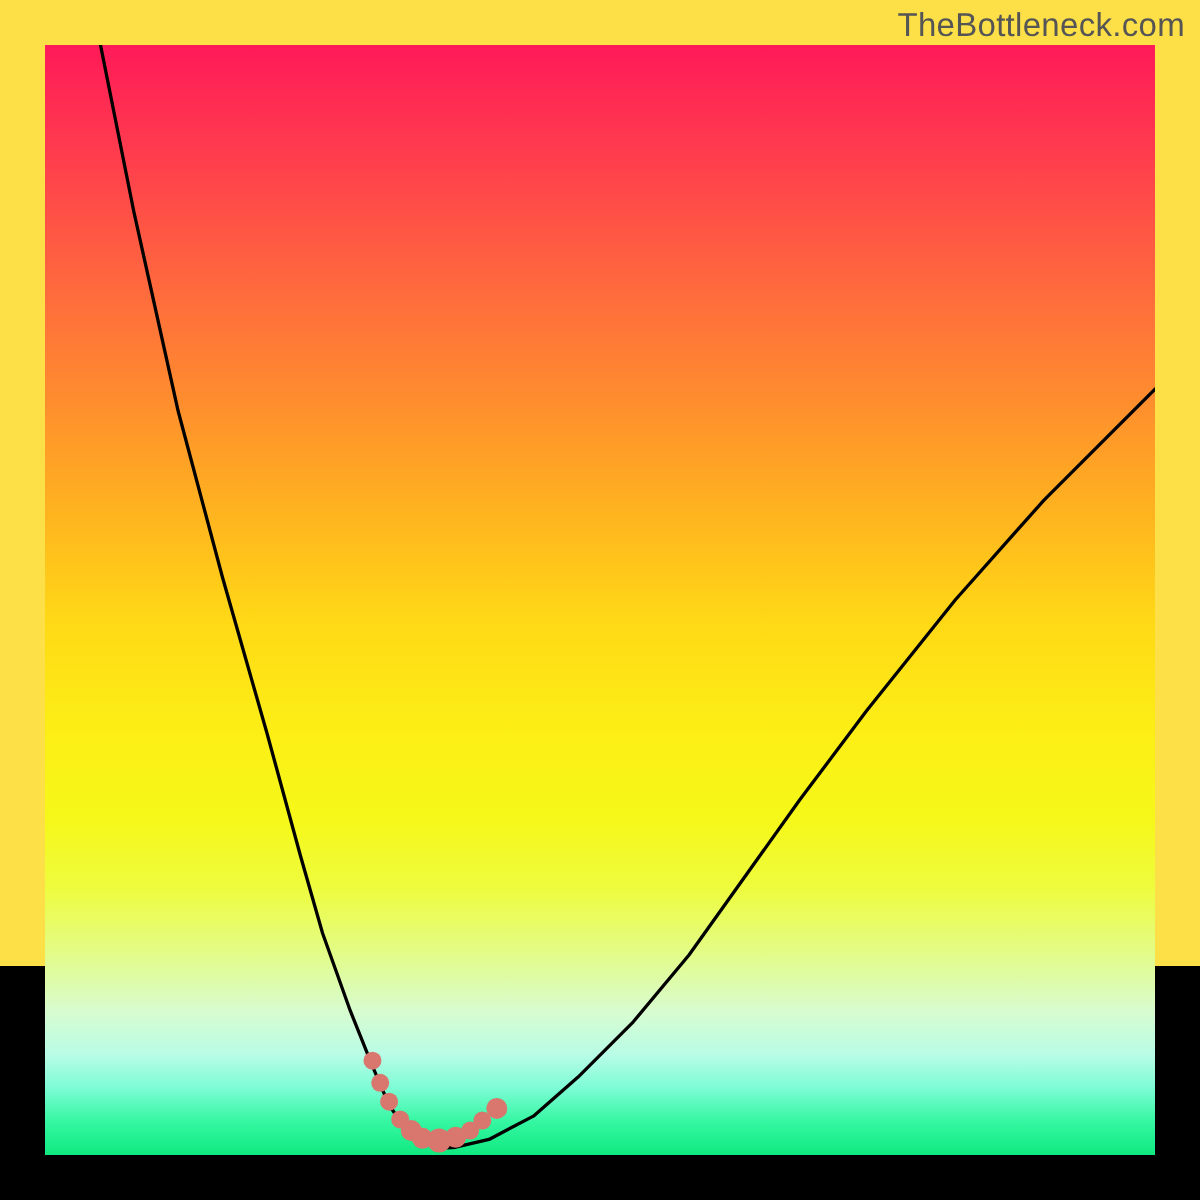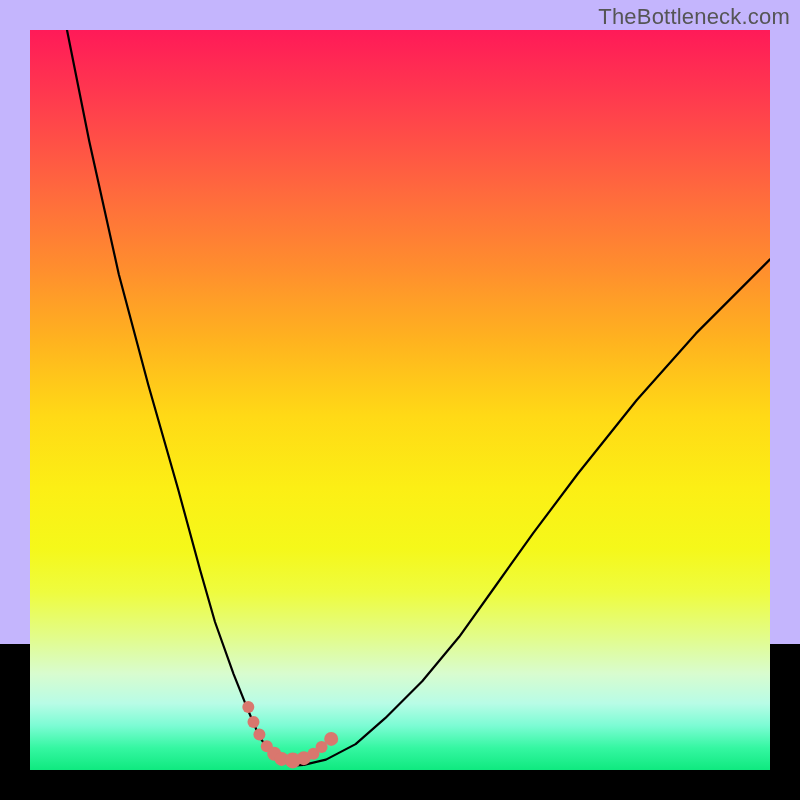--- a/index.html
+++ b/index.html
@@ -8,21 +8,21 @@
     width: 800px;
     height: 800px;
     overflow: hidden;
     background: #000;
     font-family: Arial, Helvetica, sans-serif;
   }
   .frame {
     position: absolute;
     left: 0; top: 0;
     width: 800px; height: 644px;
-    background: #c4b5fd;
+    background: #fde047;
   }
   .plot-area {
     position: absolute;
     left: 30px;
     top: 30px;
     width: 740px;
     height: 740px;
     overflow: hidden;
   }
   .gradient-bg {

